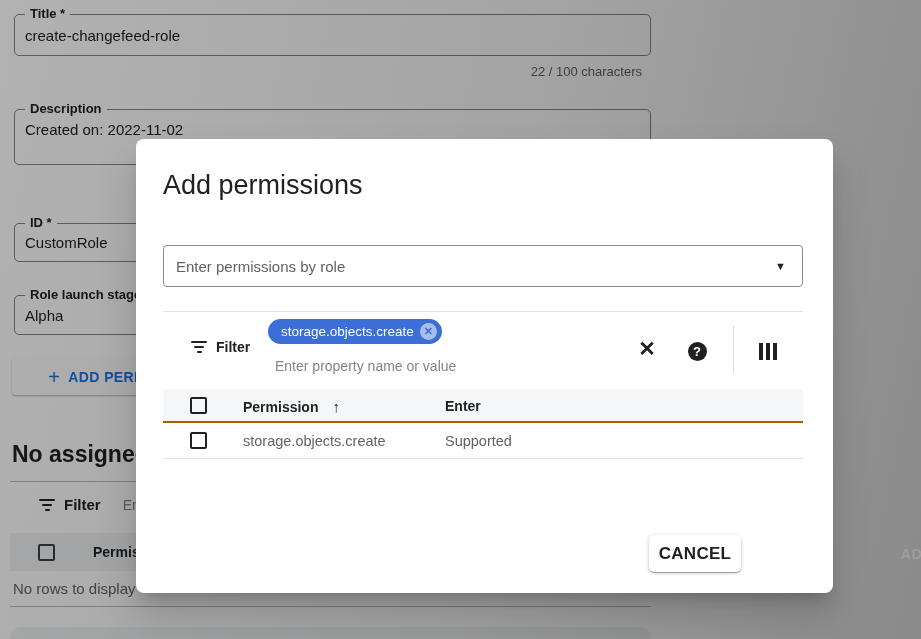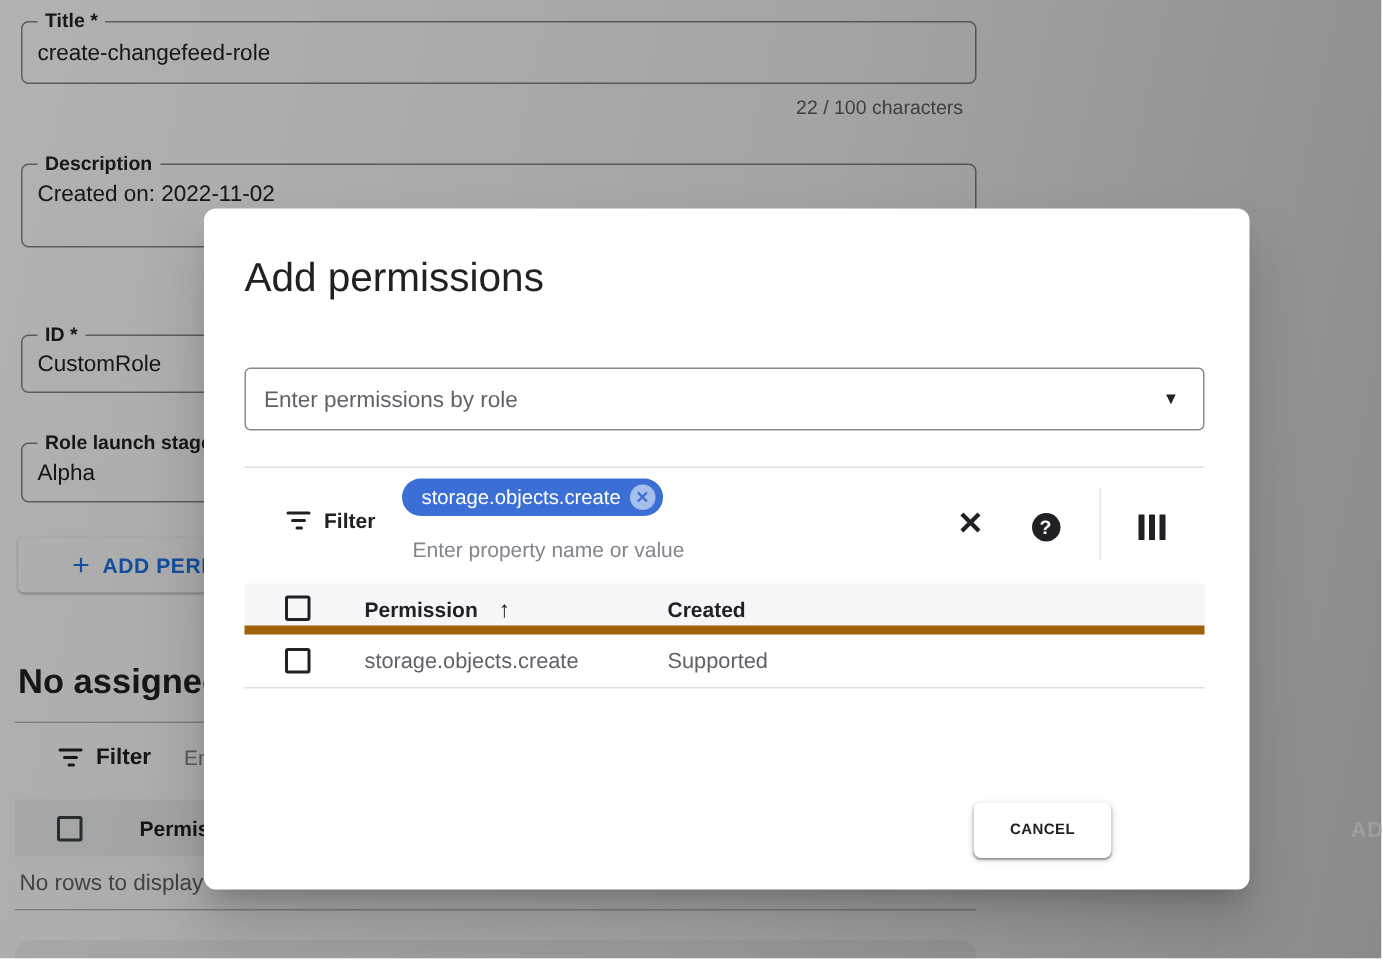--- a/index.html
+++ b/index.html
@@ -84,35 +84,35 @@
   .m-clear { left:497px; top:196px; font-size:21px; font-weight:700; color:#202124; }
   .m-help  { left:547px; top:198px; }
   .m-help .qcircle { width:19px; height:19px; border-radius:50%; background:#202124; color:#fff;
                      font-size:13px; font-weight:700; display:flex; align-items:center; justify-content:center; }
   .m-vdiv { position:absolute; left:597px; top:186px; width:1px; height:48px; background:#e0e0e0; }
   .m-cols { left:618px; top:198px; }
   .cols-icon { display:inline-flex; gap:3px; }
   .cols-icon i { display:block; width:4px; height:17px; background:#202124; }
 
   .m-thead { position:absolute; left:27px; top:250px; width:640px; height:34px; background:#f5f6f7;
-             border-bottom:6px solid #a16207; }
+             border-bottom:2px solid #a16207; }
   .m-row   { position:absolute; left:27px; top:285px; width:640px; height:35px; background:#fff;
              border-bottom:1px solid #e0e0e0; }
   .m-thead .checkbox { position:absolute; left:27px; top:8px; }
   .m-row   .checkbox { position:absolute; left:27px; top:8px; }
   .m-col-perm { position:absolute; left:80px; white-space:nowrap; }
   .m-col-status { position:absolute; left:282px; white-space:nowrap; }
   .m-thead .m-col-perm, .m-thead .m-col-status { top:9px; font-size:14px; font-weight:700; color:#202124; }
   .m-row .m-col-perm, .m-row .m-col-status { top:9px; font-size:14.5px; color:#5f6368; }
   .sort-arrow { margin-left:14px; font-size:15px; font-weight:700; color:#202124; }
 
   .m-cancel { position:absolute; left:513px; top:396px; width:92px; height:37px; background:#fff;
               border:none; border-radius:5px; cursor:pointer;
               box-shadow:0 1px 1px rgba(0,0,0,.3), 0 1px 4px rgba(0,0,0,.2);
-              font-family:inherit; font-size:10px; font-weight:700; color:#202124; letter-spacing:.3px; }
+              font-family:inherit; font-size:17px; font-weight:700; color:#202124; letter-spacing:.3px; }
   .m-add { position:absolute; left:753px; top:396px; width:56px; height:37px; background:transparent;
            border:none; cursor:default; font-family:inherit; font-size:14.5px; font-weight:700;
            color:#9e9e9e; letter-spacing:.5px; }
 </style>
 </head>
 <body>
 
 <div class="page">
 
   <div class="fieldbox" style="left:14px; top:14px; width:637px; height:42px;">
@@ -212,21 +212,21 @@
           <i></i>
           <i></i>
         </span>
     </div>
 
     <div class="m-thead">
       <div class="checkbox"></div>
       <span class="m-col-perm">
         <span>Permission</span><span class="sort-arrow">↑</span>
       </span>
-      <span class="m-col-status">Created</span>
+      <span class="m-col-status">Enter</span>
     </div>
 
     <div class="m-row">
       <div class="checkbox"></div>
       <span class="m-col-perm">storage.objects.create</span>
       <span class="m-col-status">Supported</span>
     </div>
 
     <button class="m-cancel">CANCEL</button>
     <button class="m-add">ADD</button>

